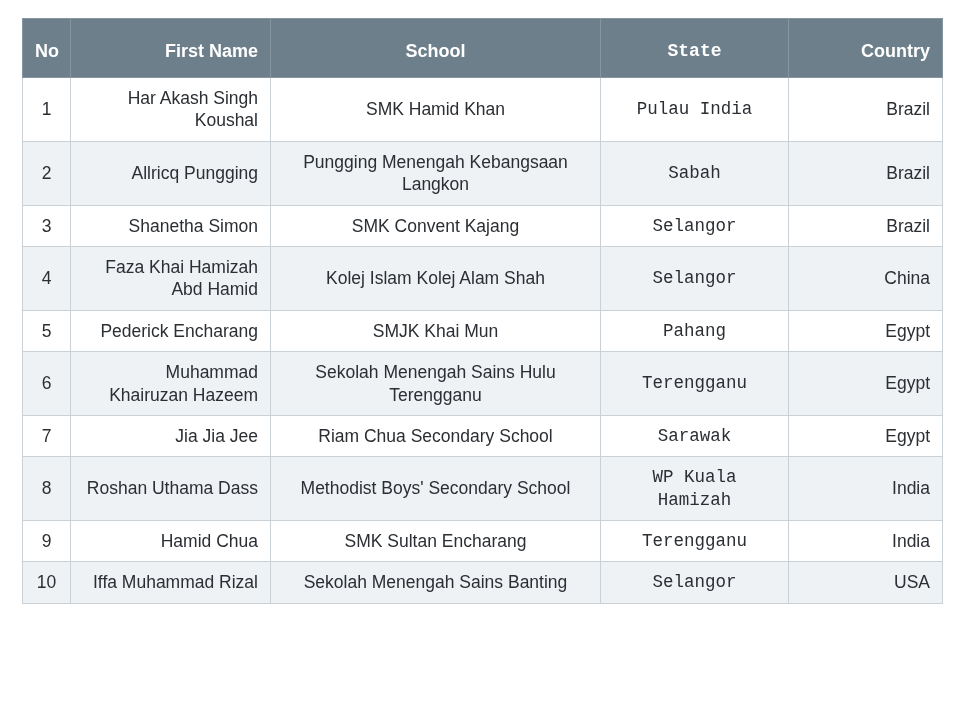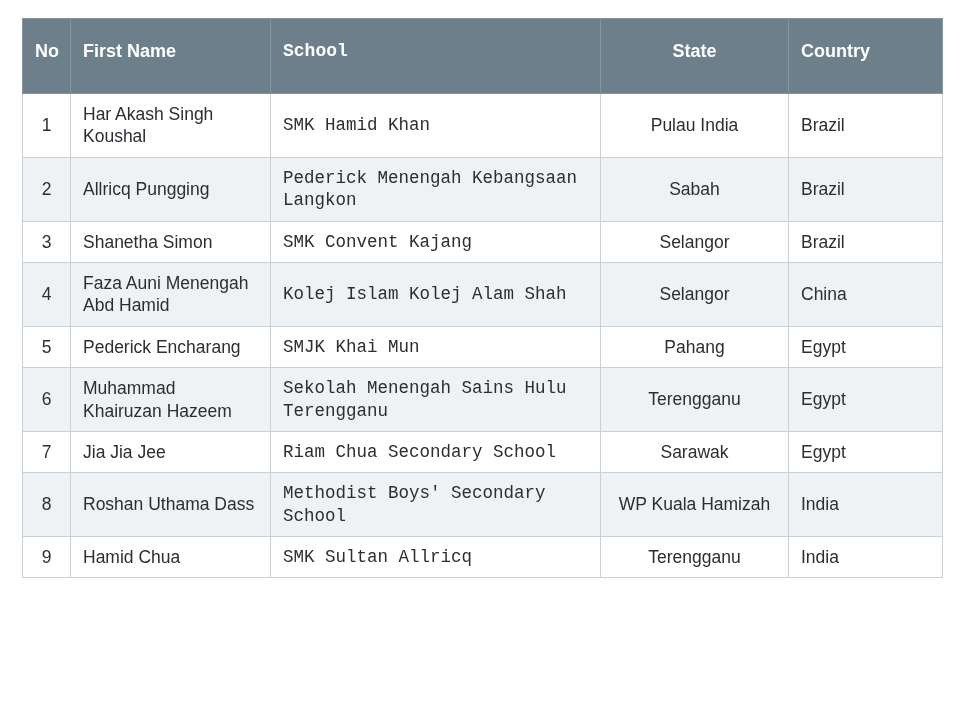--- a/index.html
+++ b/index.html
@@ -32,35 +32,35 @@
     line-height: 1.28;
     vertical-align: middle;
   }
   table.data-table thead th {
     background: #6d7f8b;
     color: #ffffff;
     font-weight: 600;
     font-size: 18px;
     height: 50px;
     padding-top: 8px;
-    padding-bottom: 16px;
+    padding-bottom: 0;
     border-color: #8795a0;
   }
   
   col.c-no      { width: 48px; }
   col.c-name    { width: 200px; }
   col.c-school  { width: 330px; }
   col.c-state   { width: 188px; }
   col.c-country { width: 154px; }
 
   th.h-no, td.t-no        { text-align: center; }
-  th.h-name, td.t-name    { text-align: left; }
-  th.h-school, td.t-school{ text-align: left; font-family: Liberation Mono, monospace; }
-  th.h-state, td.t-state  { text-align: center; }
-  th.h-country, td.t-country { text-align: left; }
+  th.h-name, td.t-name    { text-align: right; }
+  th.h-school, td.t-school{ text-align: center; }
+  th.h-state, td.t-state  { text-align: center; font-family: Liberation Mono, monospace; }
+  th.h-country, td.t-country { text-align: right; }
 
   tbody tr.row-odd  td { background: #ffffff; }
   tbody tr.row-even td { background: #eef2f5; }
 
   td.t-no { font-size: 17px; }
 </style>
 </head>
 <body>
 
 <div class="page">
@@ -85,34 +85,34 @@
       <tr class="row-odd">
         <td class="t-no">1</td>
         <td class="t-name">Har Akash Singh Koushal</td>
         <td class="t-school">SMK Hamid Khan</td>
         <td class="t-state">Pulau India</td>
         <td class="t-country">Brazil</td>
       </tr>
       <tr class="row-even">
         <td class="t-no">2</td>
         <td class="t-name">Allricq Pungging</td>
-        <td class="t-school">Pederick Menengah Kebangsaan Langkon</td>
+        <td class="t-school">Pungging Menengah Kebangsaan Langkon</td>
         <td class="t-state">Sabah</td>
         <td class="t-country">Brazil</td>
       </tr>
       <tr class="row-odd">
         <td class="t-no">3</td>
         <td class="t-name">Shanetha Simon</td>
         <td class="t-school">SMK Convent Kajang</td>
         <td class="t-state">Selangor</td>
         <td class="t-country">Brazil</td>
       </tr>
       <tr class="row-even">
         <td class="t-no">4</td>
-        <td class="t-name">Faza Auni Menengah Abd Hamid</td>
+        <td class="t-name">Faza Khai Hamizah Abd Hamid</td>
         <td class="t-school">Kolej Islam Kolej Alam Shah</td>
         <td class="t-state">Selangor</td>
         <td class="t-country">China</td>
       </tr>
       <tr class="row-odd">
         <td class="t-no">5</td>
         <td class="t-name">Pederick Encharang</td>
         <td class="t-school">SMJK Khai Mun</td>
         <td class="t-state">Pahang</td>
         <td class="t-country">Egypt</td>
@@ -134,19 +134,26 @@
       <tr class="row-even">
         <td class="t-no">8</td>
         <td class="t-name">Roshan Uthama Dass</td>
         <td class="t-school">Methodist Boys' Secondary School</td>
         <td class="t-state">WP Kuala Hamizah</td>
         <td class="t-country">India</td>
       </tr>
       <tr class="row-odd">
         <td class="t-no">9</td>
         <td class="t-name">Hamid Chua</td>
-        <td class="t-school">SMK Sultan Allricq</td>
+        <td class="t-school">SMK Sultan Encharang</td>
         <td class="t-state">Terengganu</td>
         <td class="t-country">India</td>
+      </tr>
+      <tr class="row-even">
+        <td class="t-no">10</td>
+        <td class="t-name">Iffa Muhammad Rizal</td>
+        <td class="t-school">Sekolah Menengah Sains Banting</td>
+        <td class="t-state">Selangor</td>
+        <td class="t-country">USA</td>
       </tr>
     </tbody>
   </table>
 </div>
 
 </body></html>

